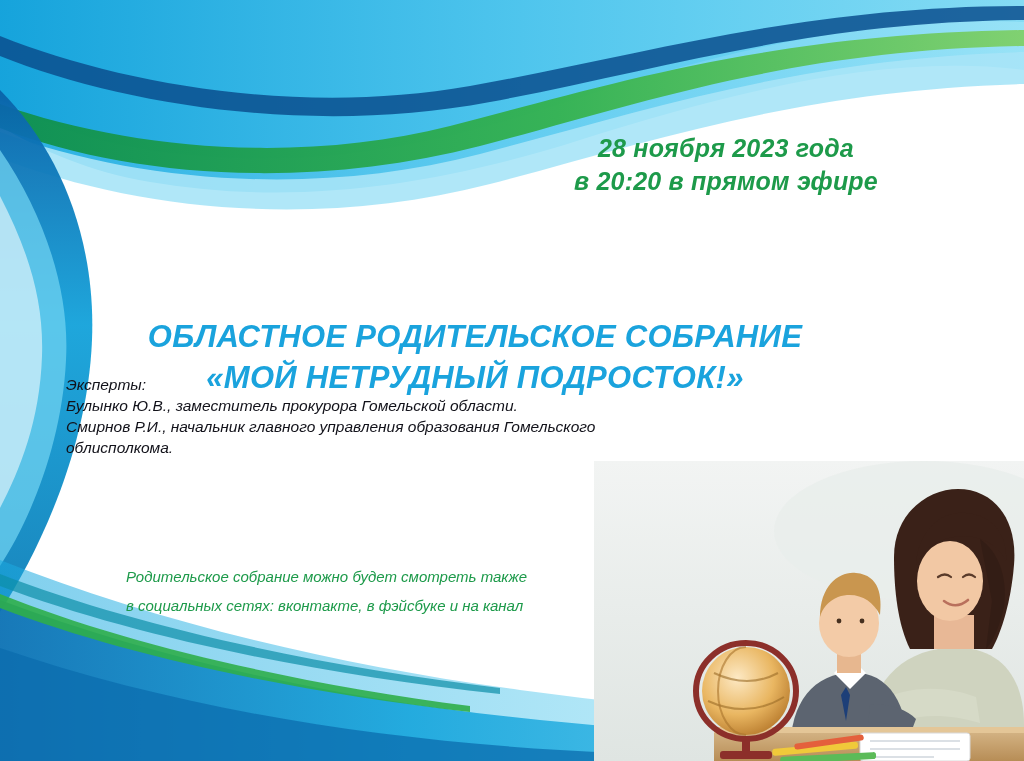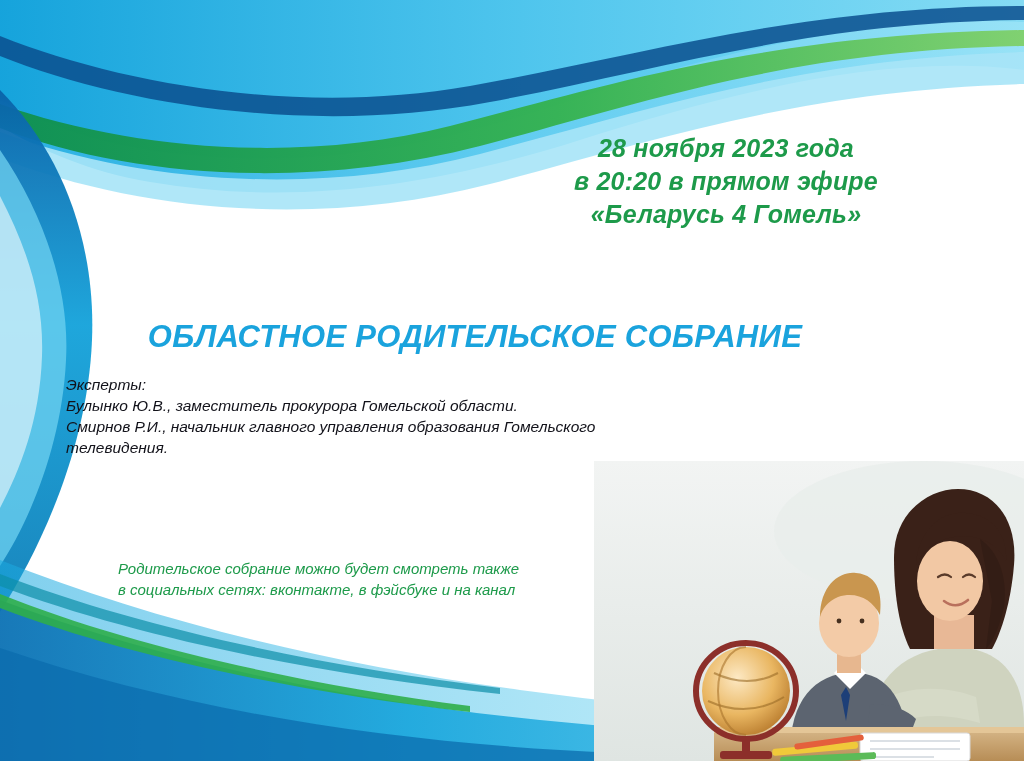--- a/index.html
+++ b/index.html
@@ -77,21 +77,21 @@
     position: absolute;
     left: 118px;
     top: 558px;
     width: 470px;
     font-family: "Liberation Sans", sans-serif;
     font-style: italic;
     font-size: 15px;
     line-height: 21px;
     color: #1d9a4a;
   }
-  .social-block p { margin: 0; }
+  .social-block p { margin: 8px; }
 
   
   .photo {
     position: absolute;
     right: 0;
     bottom: 0;
     width: 430px;
     height: 300px;
     overflow: hidden;
   }
@@ -157,31 +157,31 @@
     <path d="M0,648 C170,706 360,738 560,750 C740,760 900,762 1024,762 L1024,761 L0,761 Z" fill="#0b6cae" opacity="0.75"></path>
 
     <path d="M0,594 C130,646 300,684 470,706 L470,712 C296,692 126,656 0,608 Z" fill="#2fae4a" opacity="0.9"></path>
 
     <path d="M0,574 C140,628 320,666 500,688 L500,694 C318,674 138,638 0,586 Z" fill="#0d8fa8" opacity="0.7"></path>
   </svg>
 
   <div class="date-block">
     <div>28 ноября 2023 года</div>
     <div>в 20:20 в прямом эфире</div>
-    <div>«Беларусь 4 Гомель»</div>
   </div>
 
   <div class="title-block">
     <div>ОБЛАСТНОЕ РОДИТЕЛЬСКОЕ СОБРАНИЕ</div>
+    <div>«МОЙ НЕТРУДНЫЙ ПОДРОСТОК!»</div>
   </div>
 
   <div class="experts-block">
     <p class="experts-heading">Эксперты:</p>
     <p>Булынко Ю.В., заместитель прокурора Гомельской области.</p>
-    <p>Смирнов Р.И., начальник главного управления образования Гомельского телевидения.</p>
+    <p>Смирнов Р.И., начальник главного управления образования Гомельского облисполкома.</p>
   </div>
 
   <div class="social-block">
     <p>Родительское собрание можно будет смотреть также</p>
     <p>в социальных сетях: вконтакте, в фэйсбуке и на канал</p>
   </div>
 
   <div class="photo">
     <svg viewBox="0 0 430 300" width="430" height="300" preserveAspectRatio="xMidYMax meet">
       <defs>

